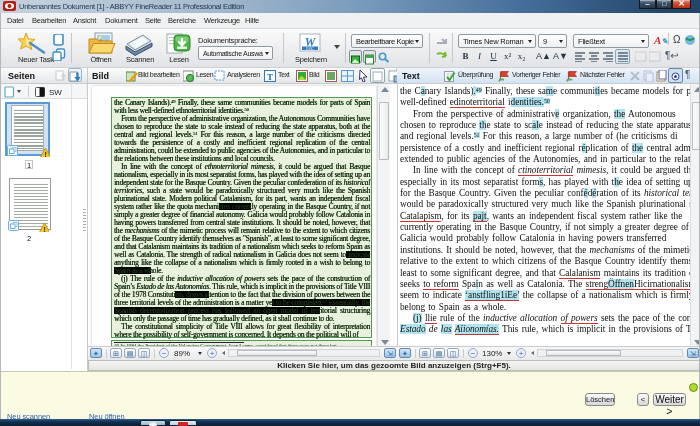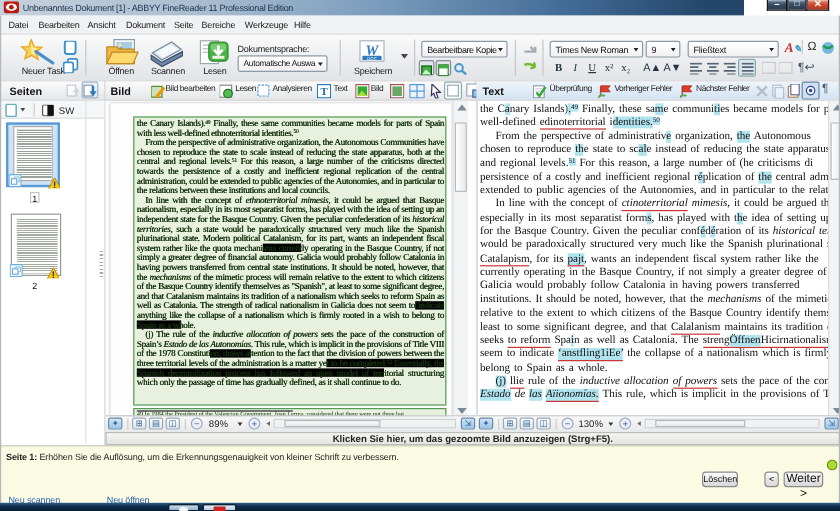--- a/index.html
+++ b/index.html
@@ -1,19 +1,19 @@
 <!DOCTYPE html>
 <html><head><meta charset="utf-8">
 <style>
 *{margin:0;padding:0;box-sizing:border-box}
 html,body{width:700px;height:426px;overflow:hidden}
 body{position:relative;font-family:"Liberation Sans",sans-serif;background:#fff}
 .abs{position:absolute}
 
-#title{left:0;top:0;width:620px;height:13px;background:linear-gradient(90deg,#c6d1dd 0%,#a8bccf 28%,#7c9dbd 50%,#446e99 75%,#24466b 95%)}
+#title{left:0;top:0;width:700px;height:13px;background:linear-gradient(90deg,#c6d1dd 0%,#a8bccf 28%,#7c9dbd 50%,#446e99 75%,#24466b 95%)}
 #title .tx{position:absolute;left:19px;top:2px;font-size:7.5px;letter-spacing:-0.25px;color:#1c3350;white-space:nowrap}
 
 .wbtn{position:absolute;top:0;height:9px;border:1px solid #17171a;border-top:none;background:linear-gradient(#6e87a0,#3c4f63 45%,#25374a);box-shadow:inset 0 1px 0 rgba(255,255,255,.35)}
 .wbtn.cl{background:linear-gradient(#e0927c,#cf4e33 45%,#b03316)}
 .wbtn span{position:absolute;left:0;right:0;top:-1px;text-align:center;color:#fff;font-size:8px;font-weight:bold;line-height:9px}
 
 #menu{left:0;top:13px;width:700px;height:16px;background:#f0f1f2;border-bottom:1px solid #d9dadb;font-size:7.5px;letter-spacing:-0.2px;color:#222}
 #menu span{position:absolute;top:3px}
 
 #tbar{left:0;top:29px;width:700px;height:39px;background:linear-gradient(#fafafa,#e9eaec 70%,#e2e3e6);border-bottom:1px solid #cfd0d2}
@@ -383,20 +383,21 @@
 <div class="abs" style="left:0;top:369px"></div>
 
 <div class="abs" id="bild">
   <div id="page">
     <div id="gblock">
         <div id="gtext">
       <p class="f">the Canary Islands).<sup>49</sup> Finally, these same communities became models for parts of Spain with less well-defined ethnoterritorial identities.<sup>50</sup></p>
       <p>From the perspective of administrative organization, the Autonomous Communities have chosen to reproduce the state to scale instead of reducing the state apparatus, both at the central and regional levels.<sup>51</sup> For this reason, a large number of the criticisms directed towards the persistence of a costly and inefficient regional replication of the central administration, could be extended to public agencies of the Autonomies, and in particular to the relations between these institutions and local councils.</p>
       <p>In line with the concept of <i>ethnoterritorial mimesis</i>, it could be argued that Basque nationalism, especially in its most separatist forms, has played with the idea of setting up an independent state for the Basque Country. Given the peculiar confederation of its <i>historical territories</i>, such a state would be paradoxically structured very much like the Spanish plurinational state. Modern political <span class="rul">Catalanism</span>, for its part, wants an independent fiscal system rather like the quota mechanisms currently operating in the Basque Country, if not simply a greater degree of financial autonomy. Galicia would probably follow Catalonia in having powers transferred from central state institutions. It should be noted, however, that the <i>mechanisms</i> of the mimetic process will remain relative to the extent to which citizens of the Basque Country identify themselves as "Spanish", at least to some significant degree, and that Catalanism maintains its tradition of a nationalism which seeks to reform <span class="rul">Spain as</span> well as Catalonia. The strength of radical nationalism in Galicia does not seem to indicate <span class="rul">anything like</span> the collapse of a nationalism which is firmly rooted in a wish to belong to Spain as a whole.</p>
       <p>(j) The rule of the <i>inductive allocation of powers</i> sets the pace of the construction of Spain’s <i>Estado de las <span class="rul">Autonomías</span></i>. This rule, which is implicit in the provisions of Title VIII of the 1978 Constitution, draws attention to the fact that <span class="rul">the division of powers between the three territorial levels of the administration is a matter yet to be completed</span>.<sup>52</sup> Essentially, the Spanish decentralization process has followed an open model of territorial structuring which only the passage of time has gradually defined, as it shall continue to do.</p>
+      <p>The constitutional simplicity of Title VIII allows for great flexibility of interpretation where the possibility of self-government is concerned. It depends on the political will of</p>
     </div>
       </div>
     <div id="gfoot">
         <div style="position:absolute;left:2px;top:0.5px;width:130px;height:1.2px;background:#223"></div>
         <div style="position:absolute;left:2px;top:2px">49 In 1984 the President of the Valencian Government, Joan Lerma, considered that there were not three but</div>
       </div>
   </div>
 
   <div class="vsb" style="left:289px;height:262px">
     <div class="sar" style="top:3px;border-bottom:5px solid #7a8a9a"></div>
@@ -471,21 +472,20 @@
   </div>
     <div class="hsb" style="left:140px;width:146px">
       <div class="th" style="left:8px;width:75px"></div>
     </div>
   <div class="zbtn" style="left:290px;background:linear-gradient(#cfe4f7,#9cc4e8);border-color:#68a">⇲</div>
 </div>
 
 <div class="abs" id="klick">Klicken Sie hier, um das gezoomte Bild anzuzeigen (Strg+F5).</div>
 
 <div class="abs" id="status">
-  <div class="s1"><b>Seite 1:</b> Erhöhen Sie die Auflösung, um die Erkennungsgenauigkeit von kleiner Schrift zu verbessern.</div>
   <div class="btn" style="left:585px;top:21px;width:30px;line-height:12px;font-size:7.5px">Löschen</div>
   <div class="btn" style="left:637px;top:21px;width:12px;line-height:12px;font-size:7.5px">&lt;</div>
   <div class="btn" style="left:653px;top:21px;width:33px;line-height:12px;font-size:10px">Weiter &gt;</div>
   <svg class="abs" style="left:689px;top:11px" width="9" height="9">
       <circle cx="4.5" cy="4.5" r="4" fill="#ad3" stroke="#781"></circle>
     </svg>
   <div class="lnk" style="left:7px;top:40px">Neu scannen</div>
   <div class="lnk" style="left:89px;top:40px">Neu öffnen</div>
 </div>
 

